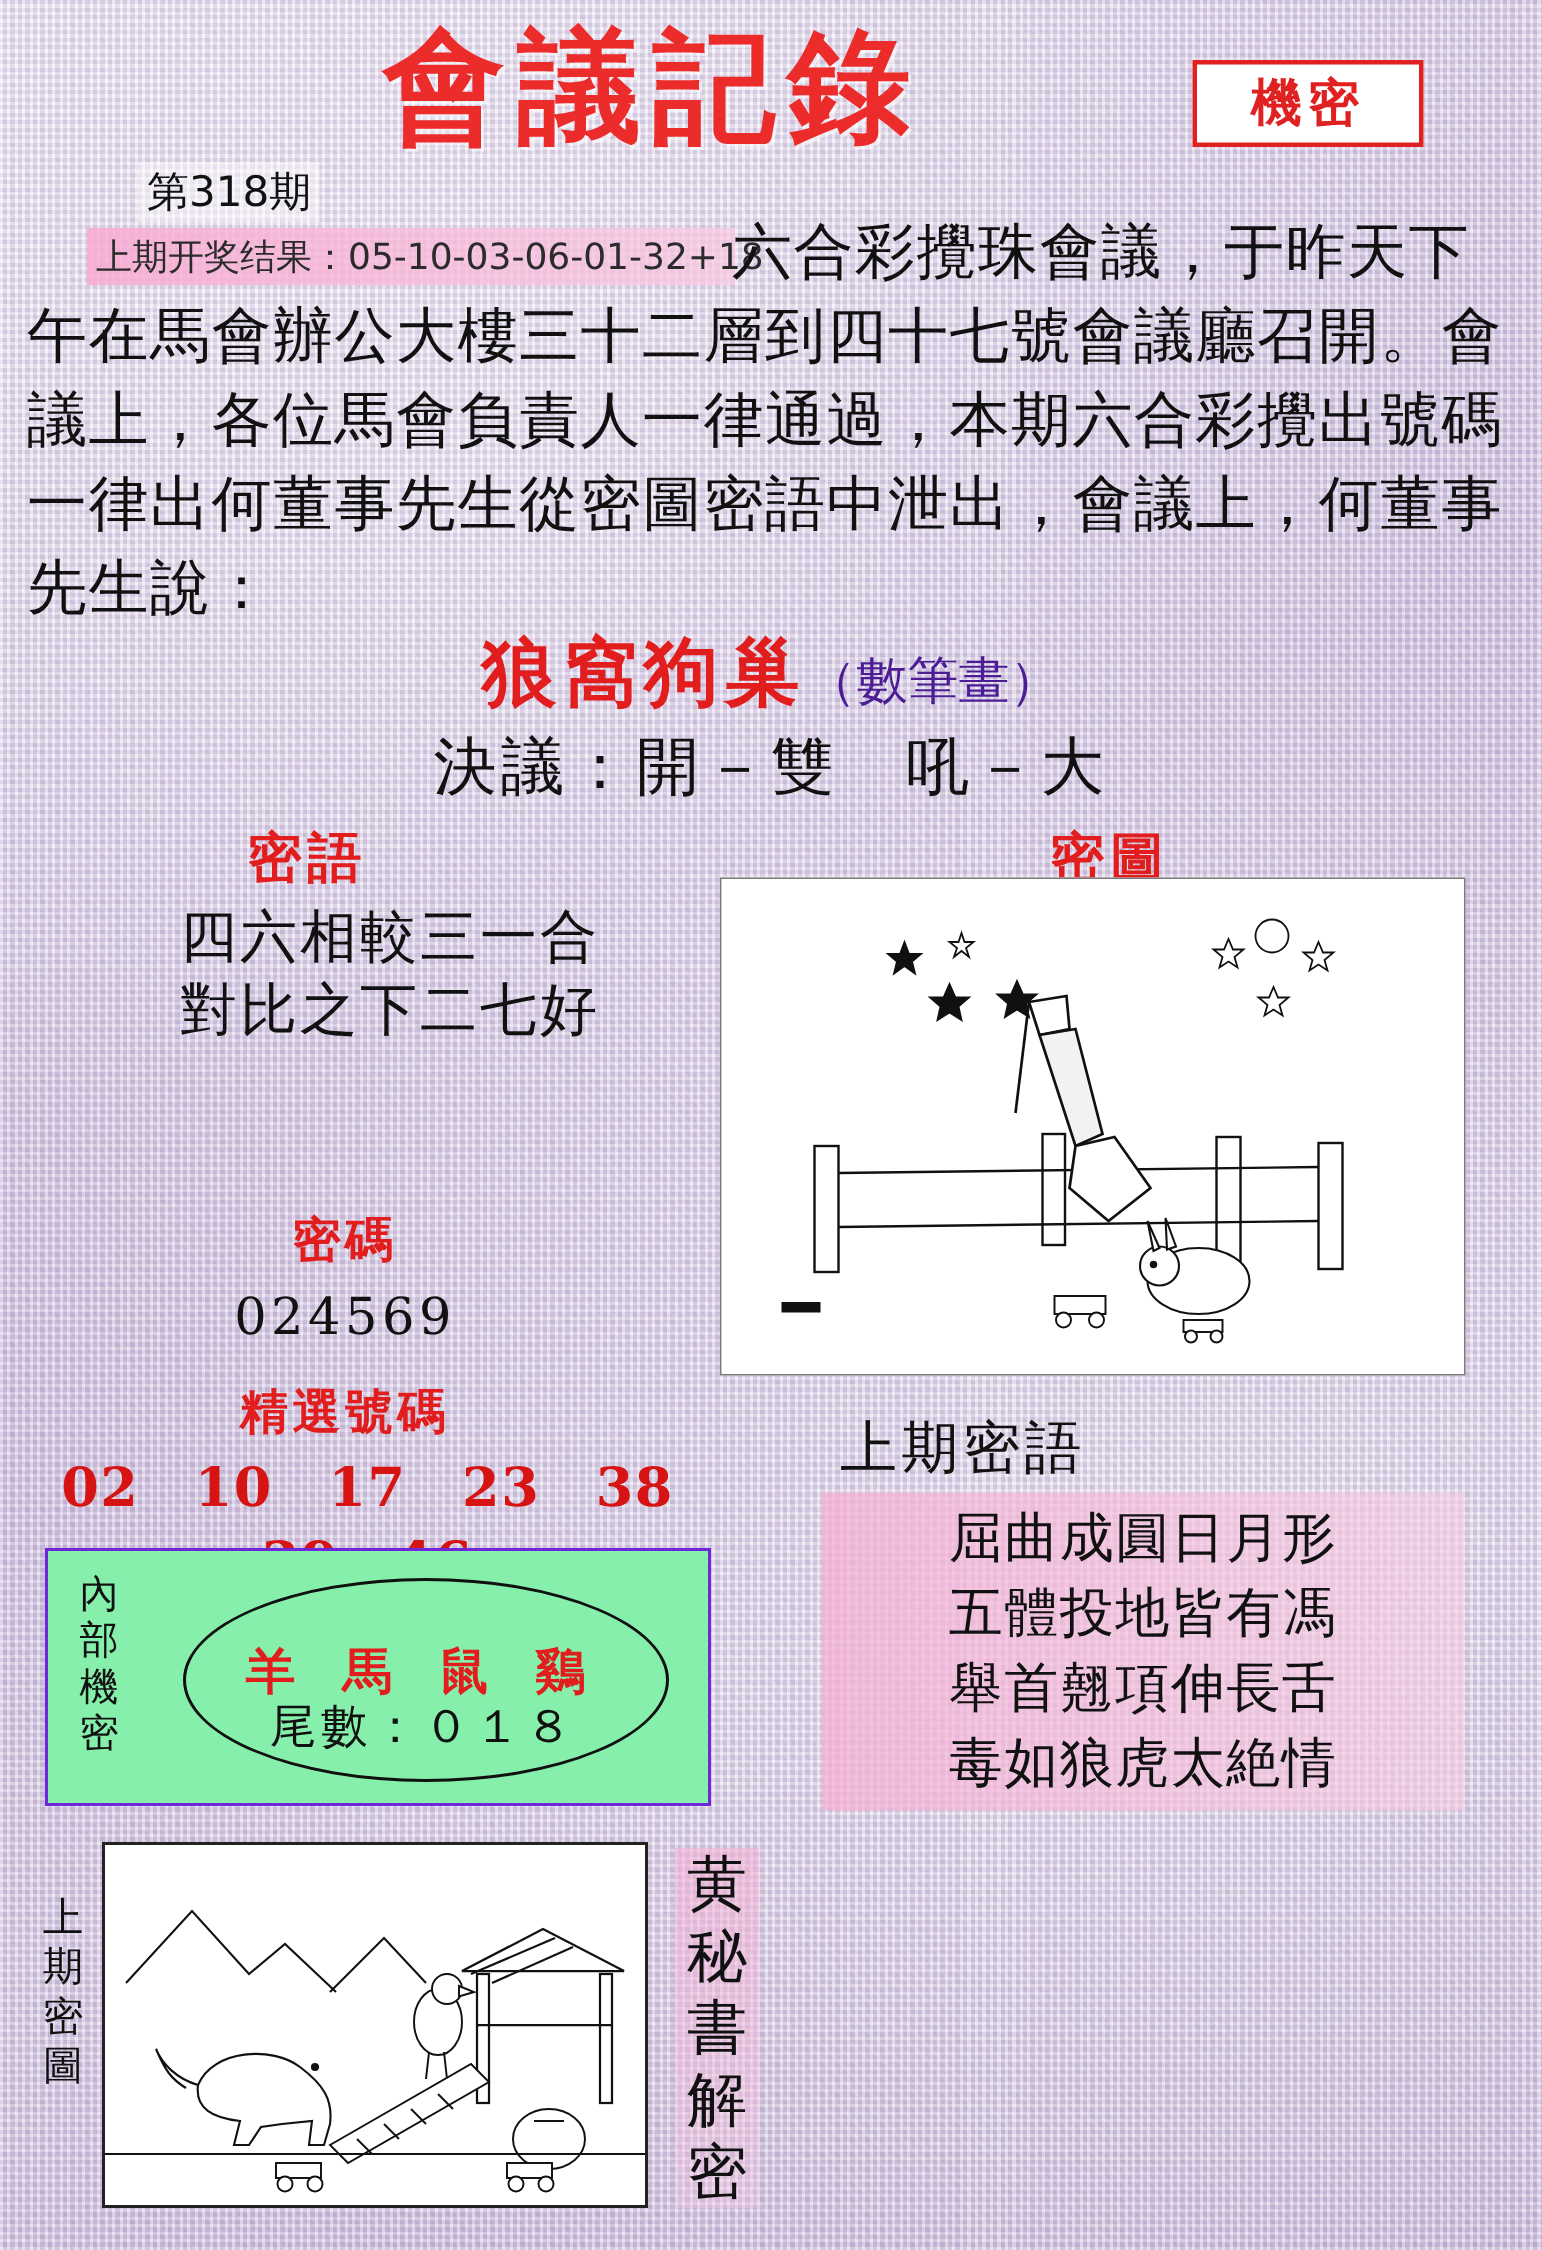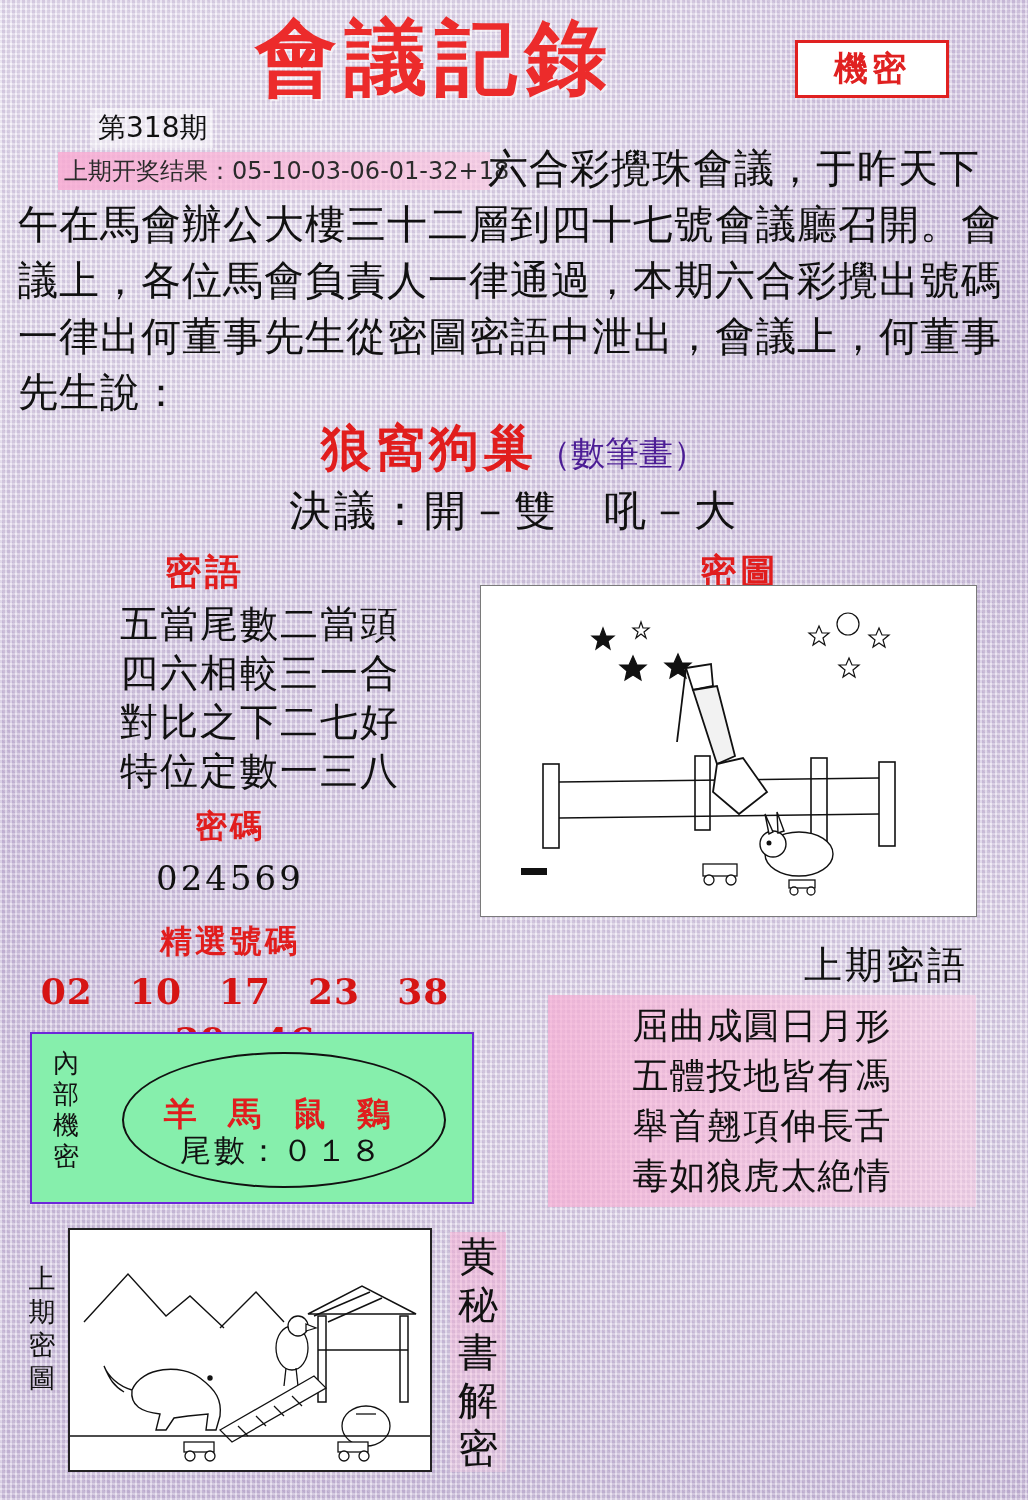--- a/index.html
+++ b/index.html
@@ -169,22 +169,22 @@
     width: 495px; height: 330px;
     background: #ffffff;
     border: 1px solid #7a7a7a;
     overflow: hidden;
   }
   #mitu-box svg { display:block; }
 
   
   #last-riddle-title {
     left: 560px; top: 940px; width: 372px;
-    text-align: right;
-    font-size: 38px; color: #111; letter-spacing: 3px; padding-left: 36px;
+    text-align: left;
+    font-size: 38px; color: #111; letter-spacing: 3px;
   }
   #last-riddle {
     left: 548px; top: 995px;
     width: 420px;
     text-align: center;
     font-size: 36px;
     line-height: 50px;
     color: #111;
     letter-spacing: 1px;
     background: linear-gradient(90deg, rgba(247,174,212,0.72), rgba(250,205,228,0.55));
@@ -272,24 +272,22 @@
   <span id="slogan-main">狼窩狗巢</span><span id="slogan-note">（數筆畫）</span>
 </div>
 <div id="decision" class="layer">
   <span class="lead">決議：</span><span>開－雙　吼－大</span>
 </div>
 
 <div id="miyu-title" class="layer sec-title">密語</div>
 <div id="mitu-title" class="layer sec-title">密圖</div>
 
 <div id="riddle" class="layer">
-  <div>五當尾數二當頭</div>
   <div>四六相較三一合</div>
   <div>對比之下二七好</div>
-  <div>特位定數一三八</div>
 </div>
 
 <div id="mima-title" class="layer">密碼</div>
 <div id="mima-value" class="layer">024569</div>
 <div id="pick-title" class="layer">精選號碼</div>
 <div id="pick-nums" class="layer">02　10　17　23　38　39　46</div>
 
 <div id="mitu-box" class="layer">
   <svg width="495" height="330" viewBox="0 0 495 330" xmlns="http://www.w3.org/2000/svg">
     <rect x="0" y="0" width="495" height="330" fill="#ffffff"></rect>

